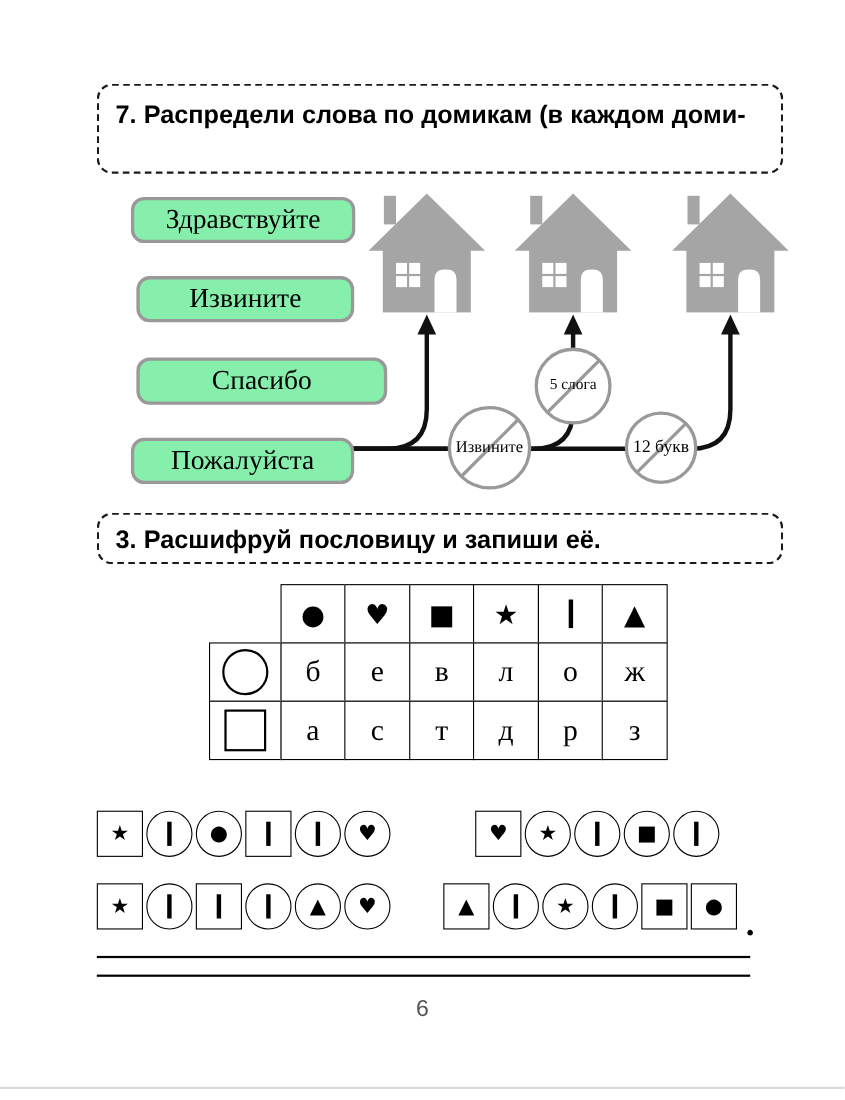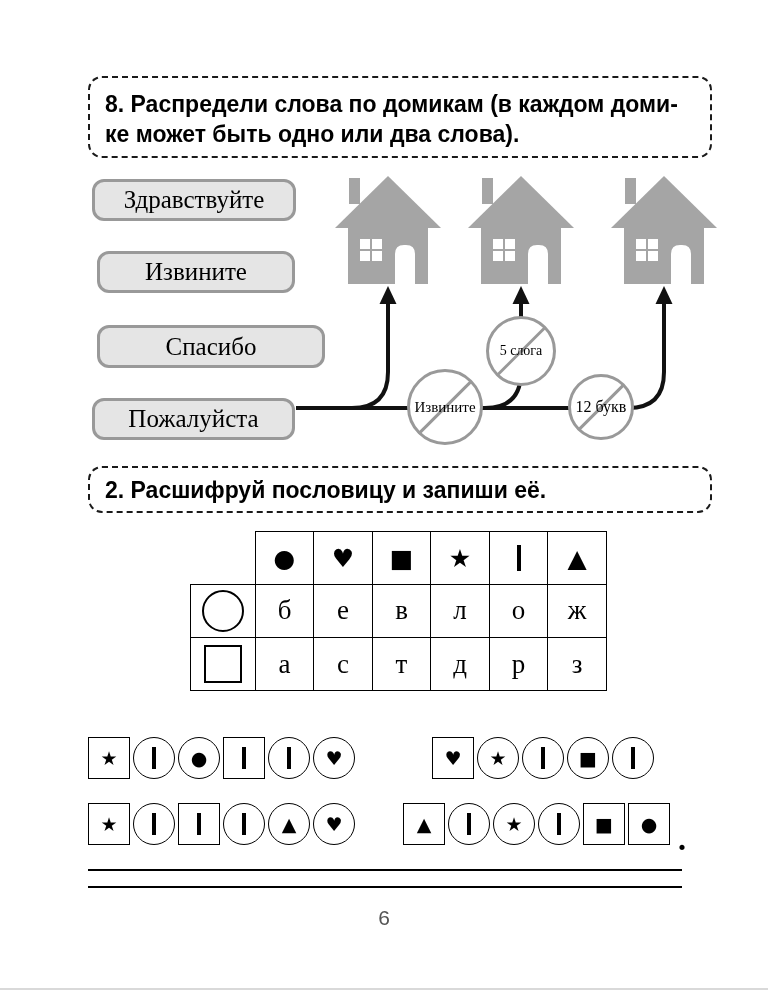--- a/index.html
+++ b/index.html
@@ -7,21 +7,21 @@
         font-family:"Liberation Serif",serif;color:#000;}
 
   
   .task-box{position:absolute;box-sizing:border-box;border:2.5px dashed #1a1a1a;border-radius:14px;
             font-family:"Liberation Sans",sans-serif;font-weight:bold;background:#fff;}
   #task2-box{left:88px;top:76px;width:624px;height:82px;padding:11px 15px;font-size:23px;line-height:30px;}
   #task3-box{left:88px;top:466px;width:624px;height:47px;padding:9px 15px;font-size:23px;line-height:26px;}
 
   
   .word-card{position:absolute;box-sizing:border-box;border:3px solid #999;border-radius:12px;
-             display:flex;align-items:center;justify-content:center;font-size:25px;background:#e5e5e5;z-index:2;}
+             display:flex;align-items:center;justify-content:center;font-size:25px;background:#86efac;z-index:2;margin-left:27px;}
 
   
   #scene{position:absolute;left:0;top:0;z-index:1;pointer-events:none;}
 
   
   .filter-circle{position:absolute;box-sizing:border-box;border:3px solid #999;border-radius:50%;
                  background:#fff;display:flex;align-items:center;justify-content:center;z-index:3;
                  font-family:"Liberation Serif",serif;}
   .filter-circle::before{content:"";position:absolute;left:-2px;right:-2px;top:50%;height:3px;
                  margin-top:-1.5px;background:#999;transform:rotate(-45deg);}
@@ -59,22 +59,21 @@
   .page-number{position:absolute;left:0;width:100%;top:906px;text-align:center;font-size:21px;color:#555;
                font-family:"Liberation Sans",sans-serif;}
   .bottom-edge{position:absolute;left:0;right:0;top:988px;border-top:2px solid #d9d9d9;}
 </style>
 </head>
 <body>
 
 <div class="page">
 
   <div class="task-box" id="task2-box">
-    <div>8. Распредели слова по домикам (в каждом доми-</div>
-    <div>ке может быть одно или два слова).</div>
+    <div>7. Распредели слова по домикам (в каждом доми-</div>
   </div>
 
   <div id="cards">
       <div class="word-card" style="left: 92px; top: 179px; width: 204px; height: 42px;">Здравствуйте</div>
       <div class="word-card" style="left: 97px; top: 251px; width: 198px; height: 42px;">Извините</div>
       <div class="word-card" style="left: 97px; top: 325px; width: 228px; height: 43px;">Спасибо</div>
       <div class="word-card" style="left: 92px; top: 398px; width: 203px; height: 42px;">Пожалуйста</div>
     </div>
 
   <svg id="scene" width="768" height="1000" viewBox="0 0 768 1000">
@@ -109,21 +108,21 @@
     <span>Извините</span>
   </div>
   <div class="filter-circle" id="filter-2">
     <span>5 слога</span>
   </div>
   <div class="filter-circle" id="filter-3">
     <span>12 букв</span>
   </div>
 
   <div class="task-box" id="task3-box">
-    <div>2. Расшифруй пословицу и запиши её.</div>
+    <div>3. Расшифруй пословицу и запиши её.</div>
   </div>
 
   <div id="legend">
       <div class="legend-row" style="left: 254.5px; top: 531px;">
         <div class="lcell first">
           <span class="glyph">●</span>
         </div>
         <div class="lcell">
           <span class="glyph">♥</span>
         </div>

